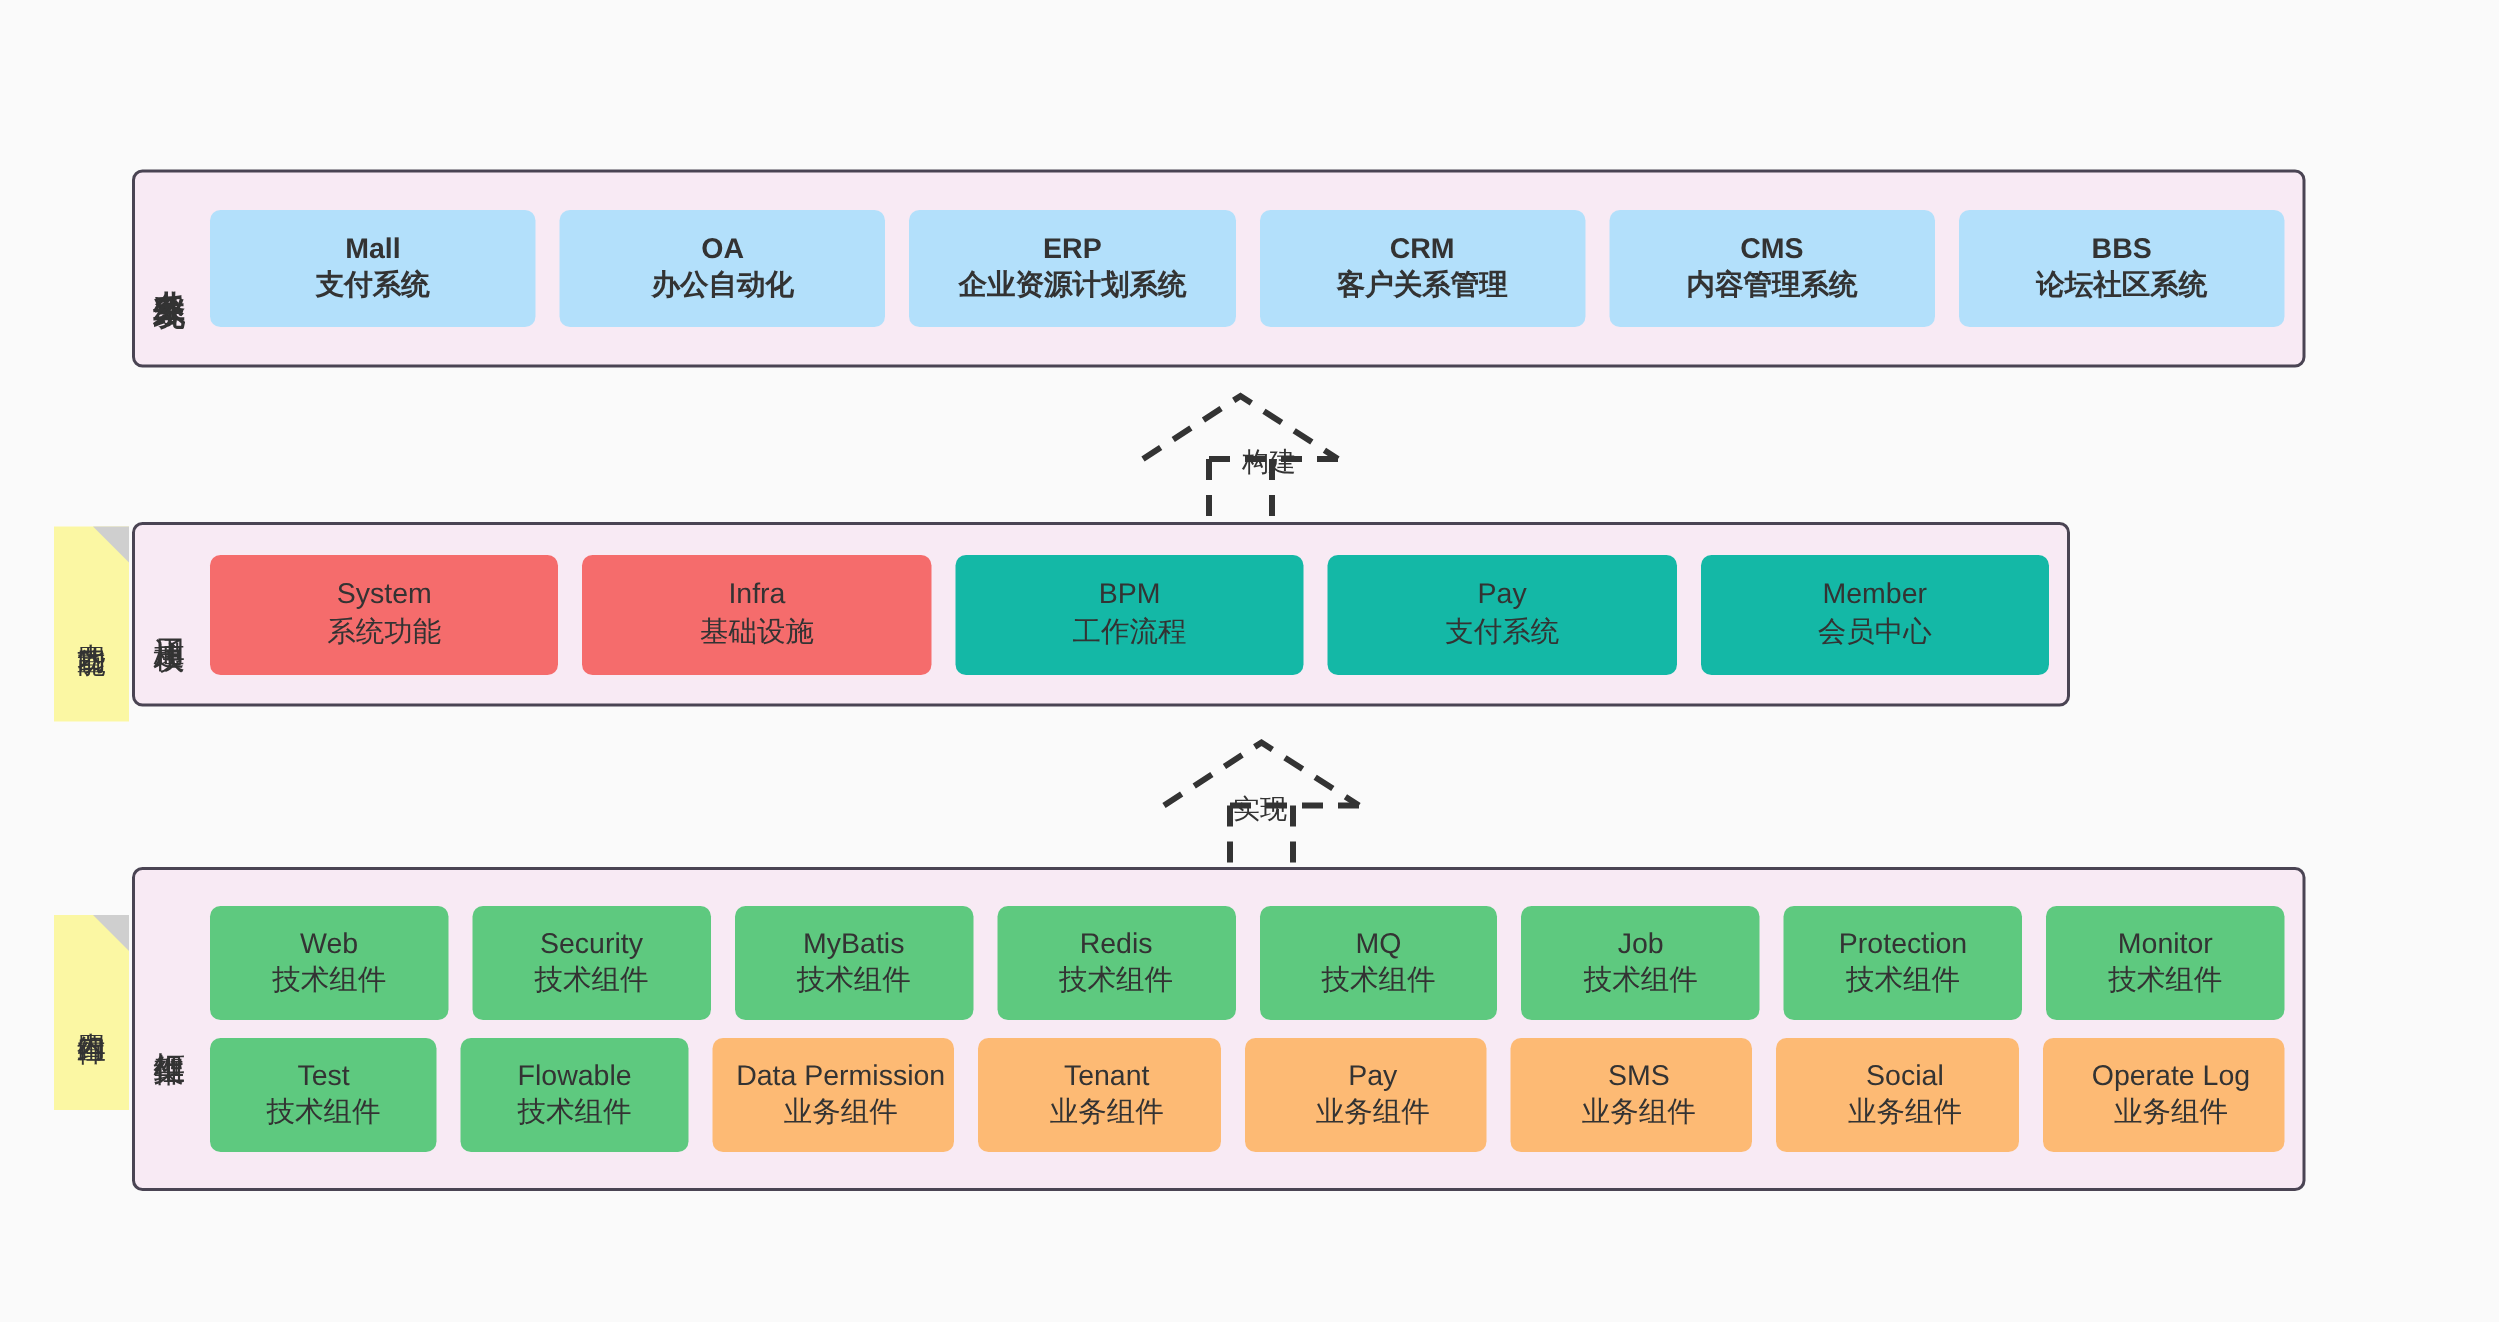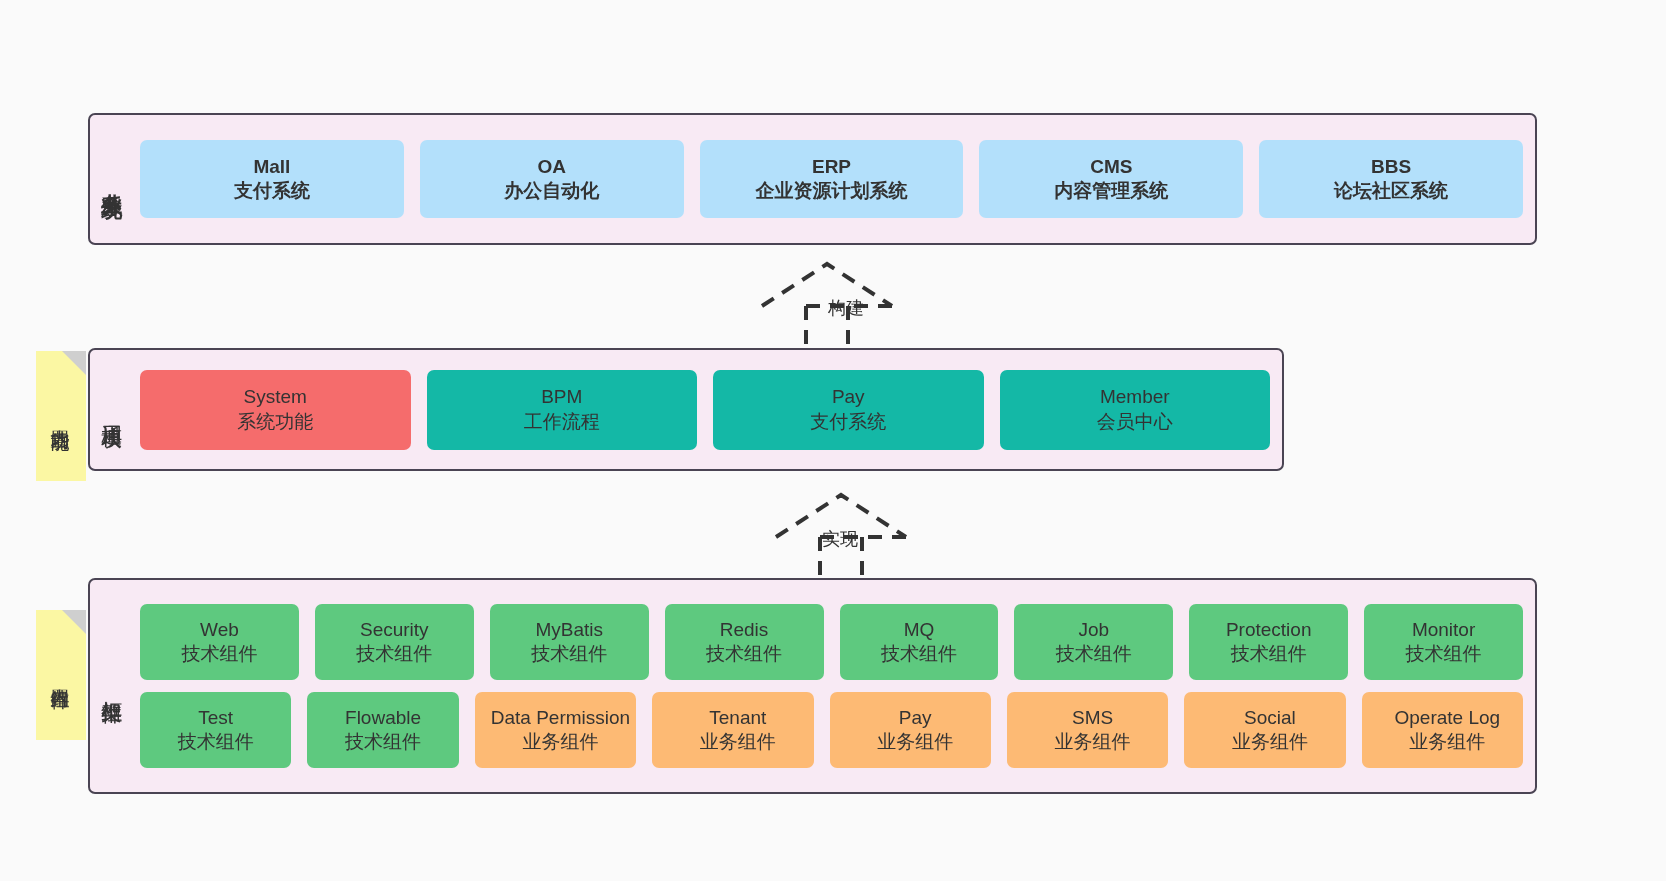--- a/index.html
+++ b/index.html
@@ -146,20 +146,24 @@
       </div>
       <div class="card blue">
         <span class="l1">OA</span>
         <span class="l2">办公自动化</span>
       </div>
       <div class="card blue">
         <span class="l1">ERP</span>
         <span class="l2">企业资源计划系统</span>
       </div>
       <div class="card blue">
+        <span class="l1">CRM</span>
+        <span class="l2">客户关系管理</span>
+      </div>
+      <div class="card blue">
         <span class="l1">CMS</span>
         <span class="l2">内容管理系统</span>
       </div>
       <div class="card blue">
         <span class="l1">BBS</span>
         <span class="l2">论坛社区系统</span>
       </div>
 
     </div>
   </div>
@@ -170,27 +174,31 @@
       <path d="M 54 48 L 54 90 M 54 48 L 140 48 M 96 48 L 96 90" fill="none" stroke="#333333" stroke-width="4" stroke-dasharray="14,10" stroke-linecap="butt"></path>
     </svg>
     <span class="arrow-label" style="left:56px; top:38px;margin-left:20px;">构建</span>
   </div>
 
   <div class="note" style="left:36px; top:351px; width:50px; height:130px;">
     <div class="fold"></div>
     <span>内置功能</span>
   </div>
 
-  <div class="layer" style="left:88px; top:348px; width:1196px; height:123px;align-items:center;">
+  <div class="layer" style="left:88px; top:348px; width:1292px; height:123px;align-items:center;">
     <div class="layer-title">通用模块</div>
     <div class="layer-body">
 
       <div class="card red">
         <span class="l1">System</span>
         <span class="l2">系统功能</span>
+      </div>
+      <div class="card red">
+        <span class="l1">Infra</span>
+        <span class="l2">基础设施</span>
       </div>
       <div class="card pink">
         <span class="l1">BPM</span>
         <span class="l2">工作流程</span>
       </div>
       <div class="card pink">
         <span class="l1">Pay</span>
         <span class="l2">支付系统</span>
       </div>
       <div class="card pink">

